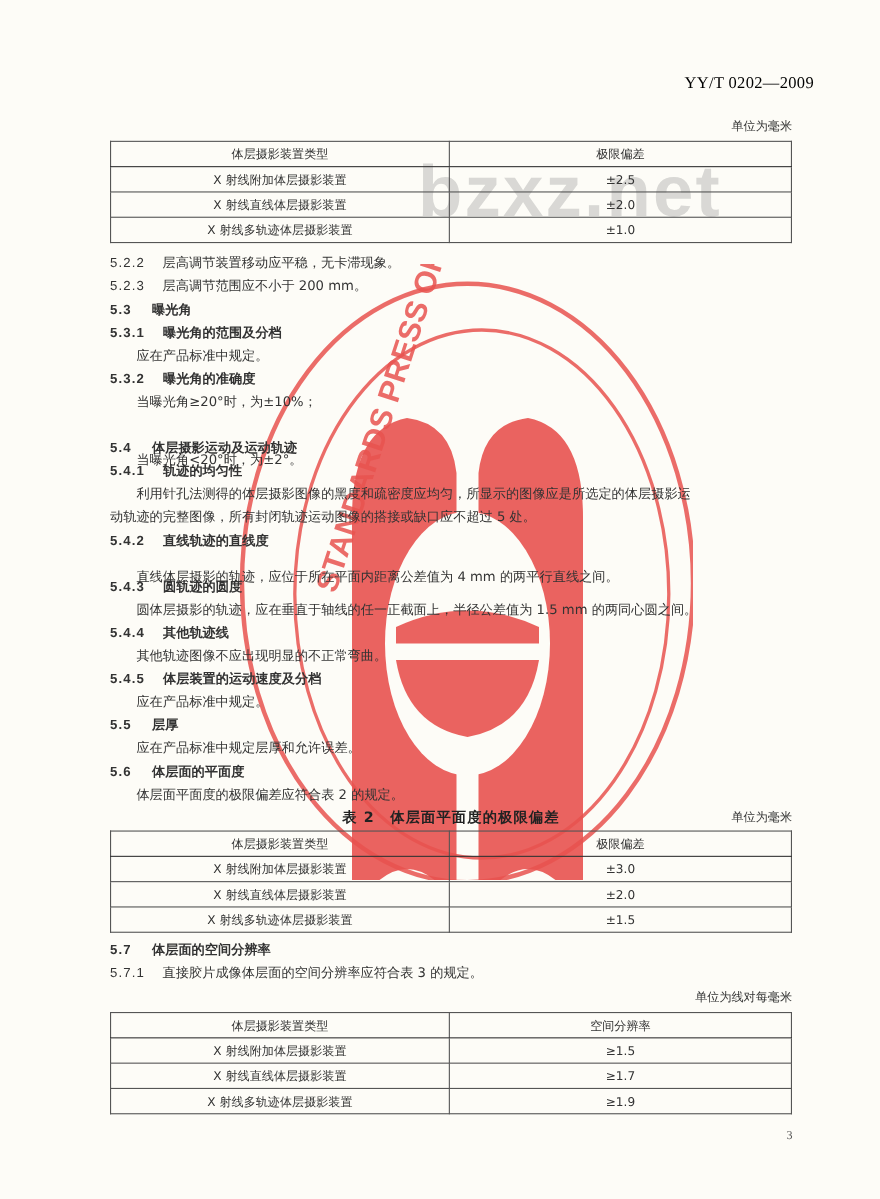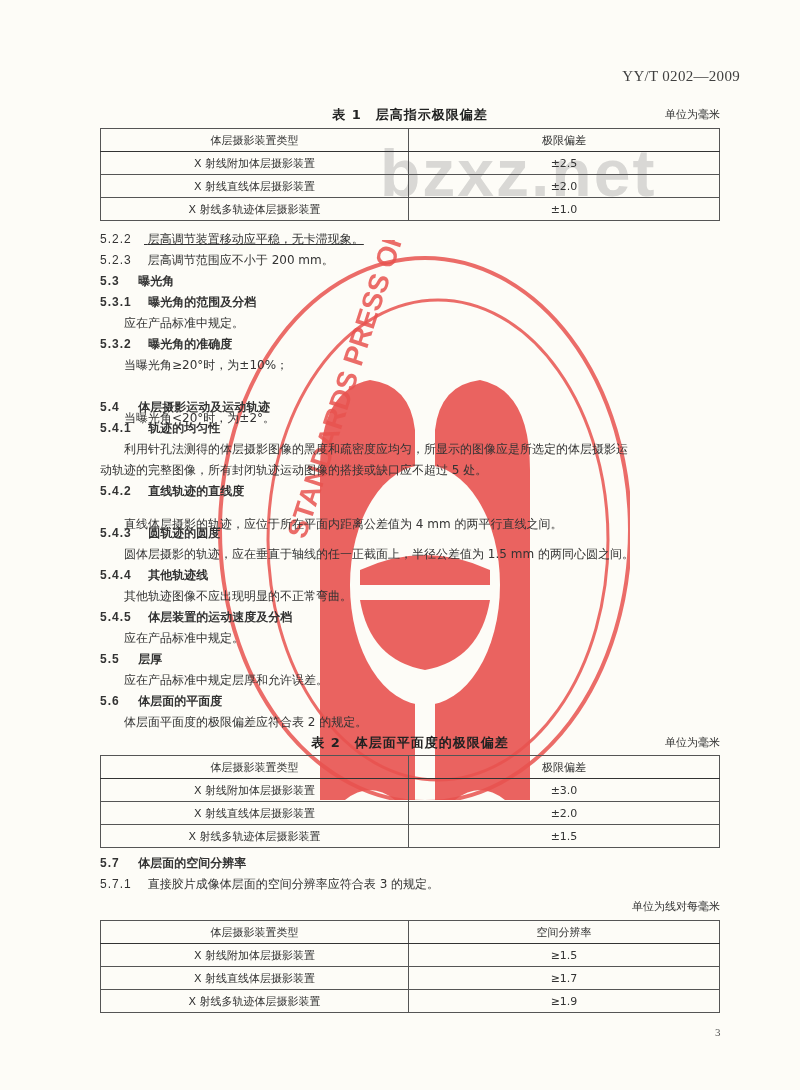--- a/index.html
+++ b/index.html
@@ -4,21 +4,21 @@
   <style>
     html, body { margin:0; padding:0; }
     body {
       width:800px; height:1090px; position:relative; overflow:hidden;
       background:#fdfcf7;
       font-family:"DejaVu Serif", "Liberation Serif", serif;
       color:#2a2a2a;
     }
     .std-code {
       position:absolute; top:68px; right:60px;
-      font-family:"Liberation Serif", serif; font-size:15px; color:#404040;
+      font-family:"Liberation Serif", serif; font-size:15px; color:#000000;
       letter-spacing:0.3px;
     }
     .page-num { position:absolute; top:1026px; left:715px; font-size:11px; color:#555; font-family:"Liberation Serif", serif; }
 
     .table-caption { position:absolute; left:100px; width:620px; height:20px; }
     .table-caption .title {
       position:absolute; left:0; right:0; text-align:center;
       font-family:"DejaVu Sans", sans-serif; font-weight:bold; font-size:13px; color:#222;
       letter-spacing:1px;
     }
@@ -67,21 +67,20 @@
   </g>
   <ellipse cx="215" cy="345" rx="75" ry="120" fill="#fdfcf7"></ellipse>
   <path d="M150 330 Q215 300 280 330 L280 345 L150 345 Z" fill="#e8524f" fill-opacity="0.9"></path>
   <path d="M150 360 L280 360 Q270 420 215 430 Q160 420 150 360 Z" fill="#e8524f" fill-opacity="0.9"></path>
   <text x="95" y="300" fill="#e8524f" font-family="Liberation Sans, sans-serif" font-weight="bold" font-size="28" transform="rotate(-72 95 300)" fill-opacity="0.85">STANDARDS PRESS OF CHINA</text>
 </svg>
 
 <div class="watermark-text">bzxz.net</div>
 
 <div class="table-caption" style="top:106px;">
-  <span class="title">表 1　层高指示极限偏差</span>
   <span class="unit">单位为毫米</span>
 </div>
 <table class="spec" style="top:128px;">
   <colgroup>
       <col class="c1">
       <col>
     </colgroup>
   <tbody>
       <tr>
     <th>体层摄影装置类型</th>
@@ -96,21 +95,21 @@
         <td>±2.0</td>
       </tr>
   <tr>
         <td>X 射线多轨迹体层摄影装置</td>
         <td>±1.0</td>
       </tr>
 </tbody>
   </table>
 
 <div class="body-text" style="top:0;">
-  <div class="line" style="top:231px;text-decoration:underline;"><span class="num">5.2.2</span> <span>层高调节装置移动应平稳，无卡滞现象。</span></div>
+  <div class="line" style="top:231px;"><span class="num">5.2.2</span> <span>层高调节装置移动应平稳，无卡滞现象。</span></div>
   <div class="line" style="top:252px;"><span class="num">5.2.3</span> <span>层高调节范围应不小于 200 mm。</span></div>
   <div class="line h" style="top:273px;"><span class="num" style="min-width:34px">5.3</span> <span>曝光角</span></div>
   <div class="line h" style="top:294px;"><span class="num">5.3.1</span> <span>曝光角的范围及分档</span></div>
   <div class="line indent" style="top:315px;">应在产品标准中规定。</div>
   <div class="line h" style="top:336px;"><span class="num">5.3.2</span> <span>曝光角的准确度</span></div>
   <div class="line indent" style="top:357px;">当曝光角≥20°时，为±10%；</div>
   <div class="line indent" style="top:378px;margin-top:32px;">当曝光角&lt;20°时，为±2°。</div>
   <div class="line h" style="top:399px;"><span class="num" style="min-width:34px">5.4</span> <span>体层摄影运动及运动轨迹</span></div>
   <div class="line h" style="top:420px;"><span class="num">5.4.1</span> <span>轨迹的均匀性</span></div>
   <div class="line indent" style="top:441px;">利用针孔法测得的体层摄影图像的黑度和疏密度应均匀，所显示的图像应是所选定的体层摄影运</div>

